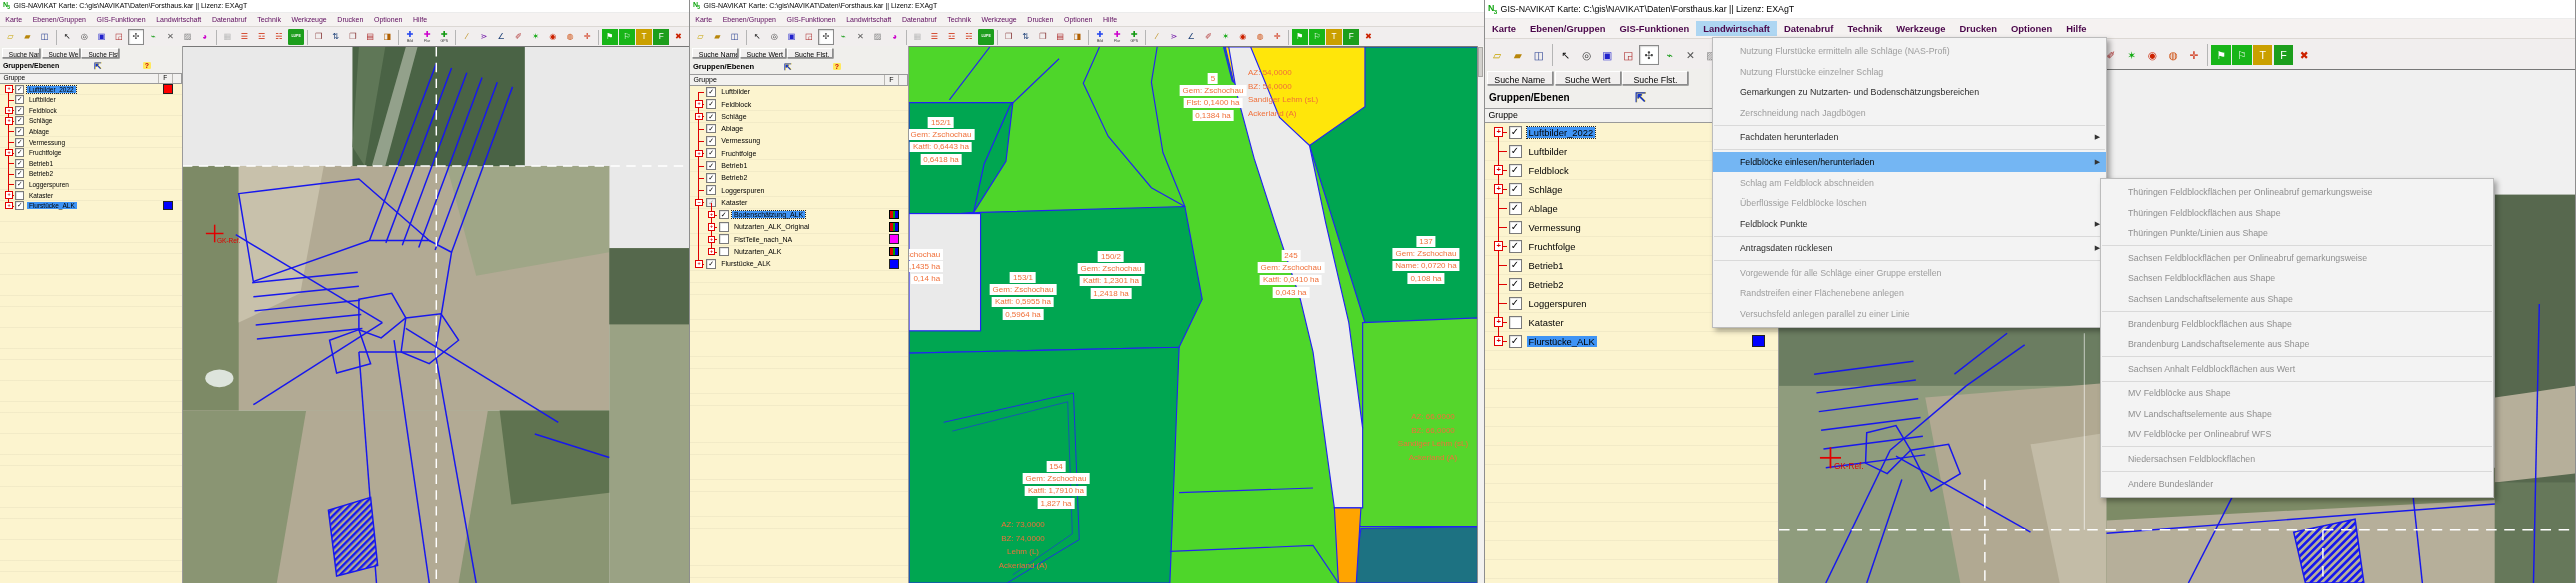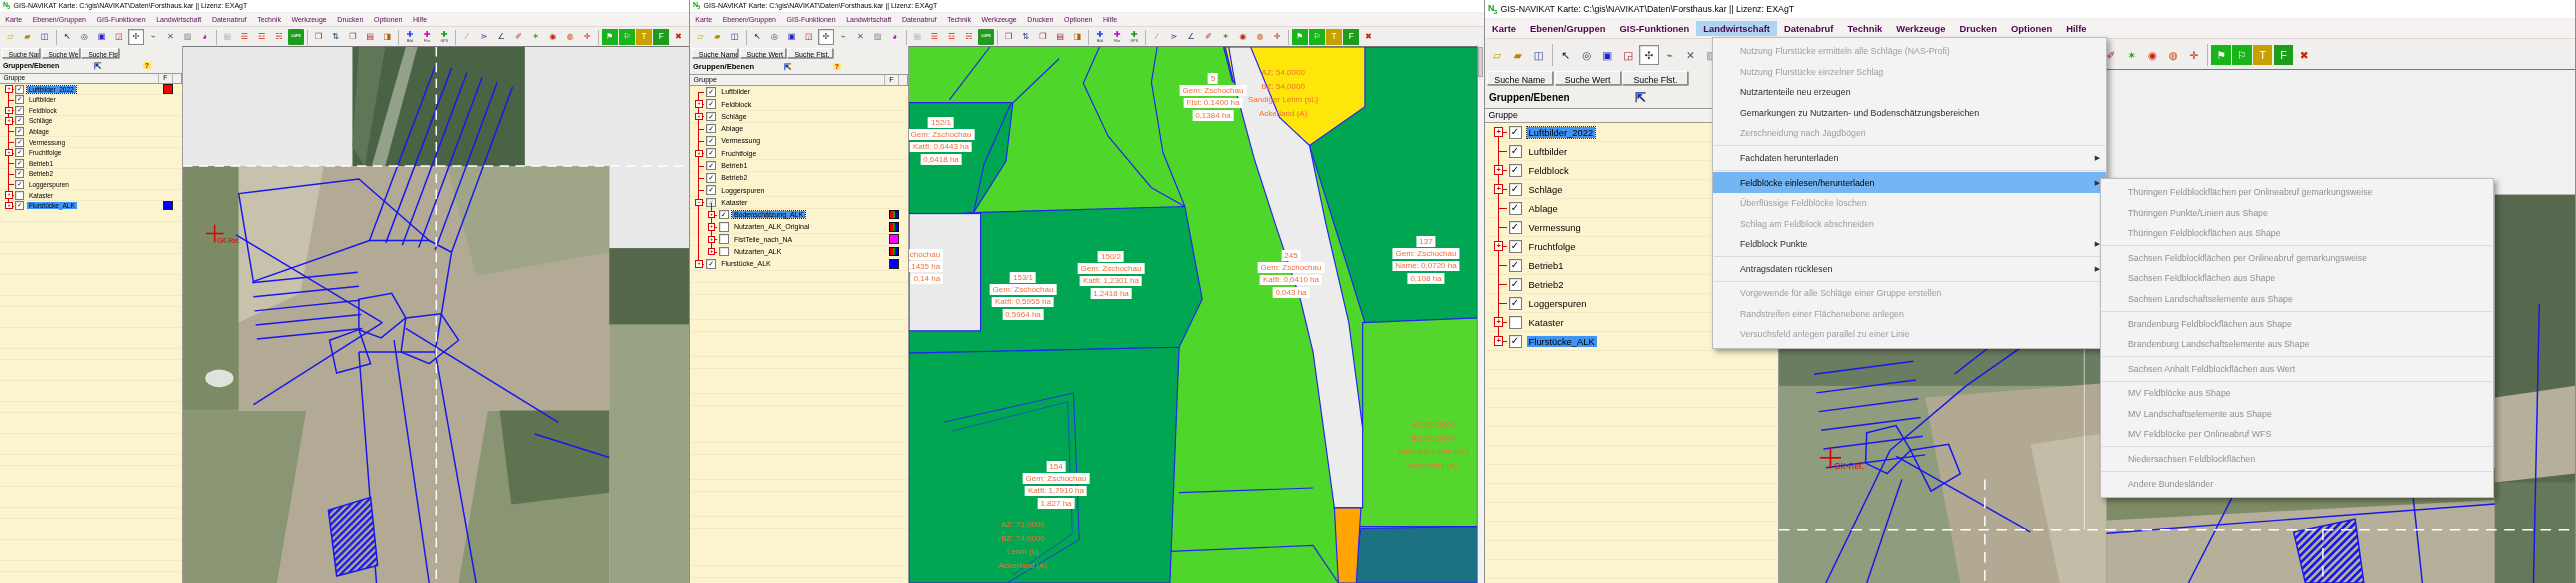--- a/index.html
+++ b/index.html
@@ -109,21 +109,21 @@
   .gkref{position:absolute;color:#e10000;white-space:nowrap}
   .sm .gkref{font-size:6.5px}
   .lg .gkref{font-size:8.2px}
 
   .vscroll{position:absolute;right:0;top:0;bottom:0;width:6.5px;background:#f3f2f0;border-left:0.6px solid #8e8e8e}
   .vscroll .thumb{position:absolute;left:0.6px;right:0.6px;top:1.2px;height:28px;background:#d3d1cd;border:0.6px solid #a8a6a2}
 
   .maplabel{position:absolute;display:flex;flex-direction:column;gap:1.8px;font-size:8px;color:#f0703a;white-space:nowrap;z-index:6}
   .maplabel.center{align-items:center;transform:translateX(-50%)}
   .maplabel.rightA{align-items:flex-end}
-  .maplabel.leftA{align-items:center}
+  .maplabel.leftA{align-items:flex-start}
   .maplabel .lline{line-height:9.4px}
   .maplabel.boxed .lline{background:#fff;padding:0.6px 2.9px}
   .maplabel.plain .lline{line-height:11.7px}
 
   .ddmenu,.ddsub{position:absolute;background:#f3f3f3;border:0.6px solid #bcbcbc;box-shadow:2.9px 2.9px 5.3px rgba(0,0,0,.35);z-index:50;padding:2.9px 0;box-sizing:border-box}
   #dd-landwirtschaft{left:227px;top:37px;width:395px}
   #dd-feldbloecke{left:615px;top:178px;width:394px}
   .mitem{position:relative;display:flex;align-items:center;height:20.5px;padding:0 16.4px 0 27px;font-size:8.8px;color:#2b2b2b;white-space:nowrap}
   .mitem .arrow{position:absolute;right:5.9px;font-size:7px;color:#333}
   .mitem.disabled{color:#9d9d9d}
@@ -752,21 +752,21 @@
               <div class="lline">Gem: Zschochau</div>
               <div class="lline">Katfl: 1,7910 ha</div>
               <div class="lline">1,827 ha</div>
             </div>
             <div class="maplabel plain center" style="left: 114px; top: 472px;">
               <div class="lline">AZ: 73,0000</div>
               <div class="lline">BZ: 74,0000</div>
               <div class="lline">Lehm (L)</div>
               <div class="lline">Ackerland (A)</div>
             </div>
-            <div class="maplabel plain center" style="left: 524px; top: 372px;">
+            <div class="maplabel plain center" style="left: 524px; top: 364px;">
               <div class="lline">AZ: 66,0000</div>
               <div class="lline">BZ: 66,0000</div>
               <div class="lline">Sandiger Lehm (sL)</div>
               <div class="lline">Ackerland (A)</div>
             </div>
           </div>
       </div>
     </div>
     <div class="vscroll" style="top:46px">
         <div class="thumb"></div>
@@ -1056,43 +1056,40 @@
       </div>
     </div>
     <div class="ddmenu" id="dd-landwirtschaft">
         <div class="mitem disabled">
           <span>Nutzung Flurstücke ermitteln alle Schläge (NAS-Profi)</span>
         </div>
         <div class="mitem disabled">
           <span>Nutzung Flurstücke einzelner Schlag</span>
         </div>
         <div class="mitem ">
-          <span>Nutzartenteile neu erzeugen</span>
-        </div>
-        <div class="mitem ">
           <span>Gemarkungen zu Nutzarten- und Bodenschätzungsbereichen</span>
         </div>
         <div class="mitem disabled">
           <span>Zerschneidung nach Jagdbögen</span>
         </div>
         <div class="ddsep"></div>
         <div class="mitem ">
           <span>Fachdaten herunterladen</span>
           <span class="arrow">▶</span>
         </div>
         <div class="ddsep"></div>
         <div class="mitem highlight">
           <span>Feldblöcke einlesen/herunterladen</span>
           <span class="arrow">▶</span>
         </div>
         <div class="mitem disabled">
+          <span>Schlag am Feldblock abschneiden</span>
+        </div>
+        <div class="mitem disabled">
           <span>Überflüssige Feldblöcke löschen</span>
-        </div>
-        <div class="mitem disabled">
-          <span>Schlag am Feldblock abschneiden</span>
         </div>
         <div class="mitem ">
           <span>Feldblock Punkte</span>
           <span class="arrow">▶</span>
         </div>
         <div class="ddsep"></div>
         <div class="mitem ">
           <span>Antragsdaten rücklesen</span>
           <span class="arrow">▶</span>
         </div>
@@ -1105,25 +1102,25 @@
         </div>
         <div class="mitem disabled">
           <span>Versuchsfeld anlegen parallel zu einer Linie</span>
         </div>
       </div>
     <div class="ddsub" id="dd-feldbloecke">
         <div class="mitem submuted">
           <span>Thüringen Feldblockflächen per Onlineabruf gemarkungsweise</span>
         </div>
         <div class="mitem submuted">
+          <span>Thüringen Feldblockflächen aus Shape</span>
+        </div>
+        <div class="mitem submuted">
           <span>Thüringen Punkte/Linien aus Shape</span>
         </div>
-        <div class="mitem submuted">
-          <span>Thüringen Feldblockflächen aus Shape</span>
-        </div>
         <div class="ddsep"></div>
         <div class="mitem submuted">
           <span>Sachsen Feldblockflächen per Onlineabruf gemarkungsweise</span>
         </div>
         <div class="mitem submuted">
           <span>Sachsen Feldblockflächen aus Shape</span>
         </div>
         <div class="mitem submuted">
           <span>Sachsen Landschaftselemente aus Shape</span>
         </div>

